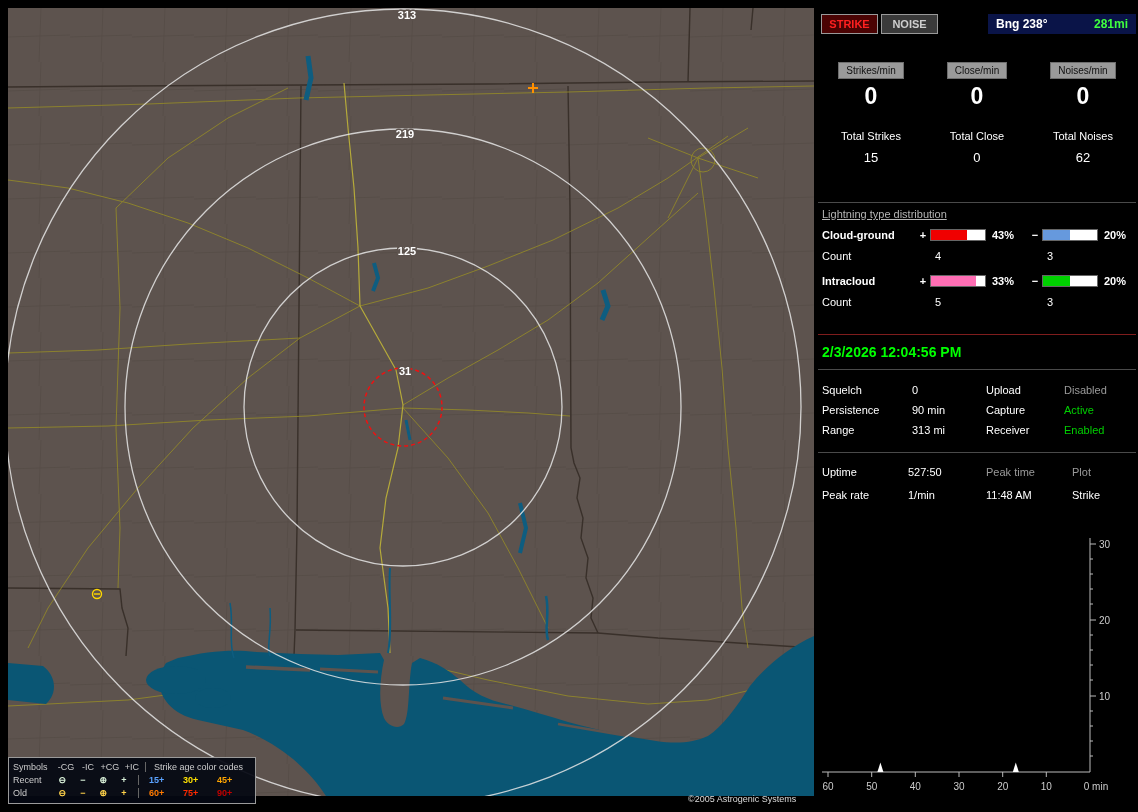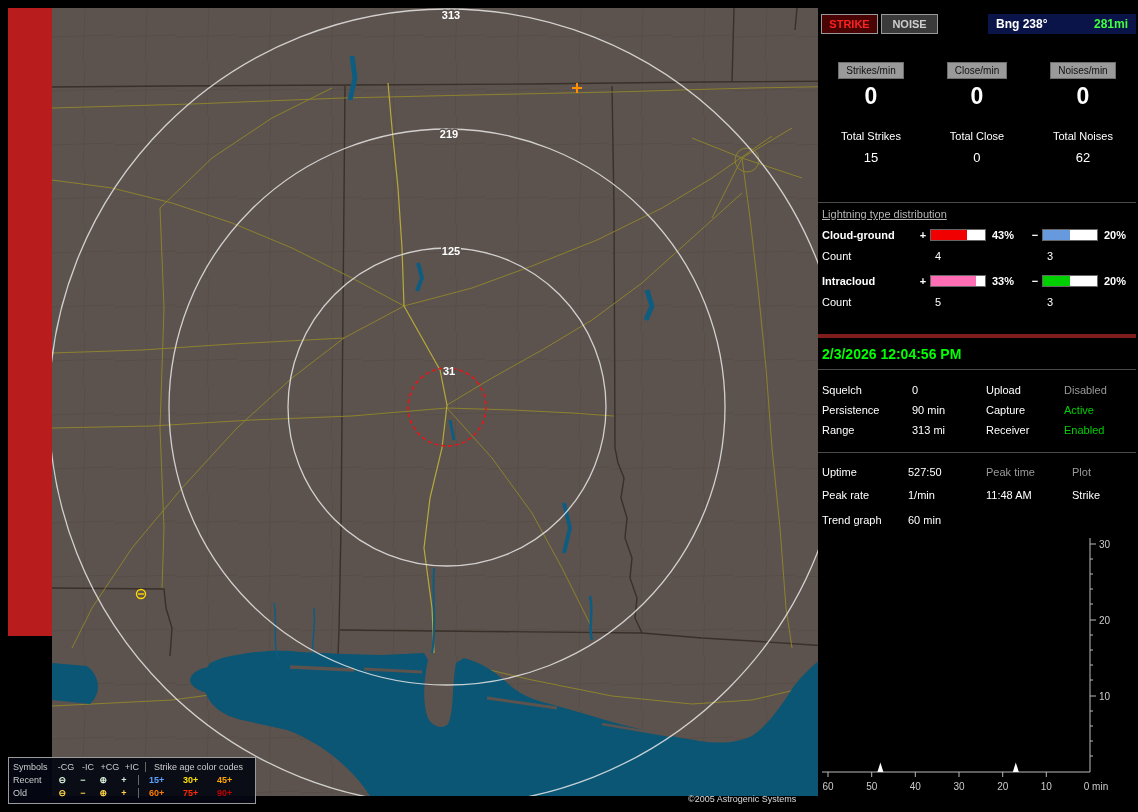--- a/index.html
+++ b/index.html
@@ -1,19 +1,19 @@
 <!DOCTYPE html>
 <html><head>
 <meta charset="utf-8">
 <style>
   html,body{margin:0;padding:0;background:#000;}
   body{width:1138px;height:812px;position:relative;overflow:hidden;
        font-family:"Liberation Sans",sans-serif;color:#fff;}
   
-  #map{position:absolute;left:8px;top:8px;width:806px;height:628px;background:#b91c1c;padding-left:44px;}
+  #map{position:absolute;left:8px;top:8px;width:806px;height:628px;background:#0369a1;}
   #map svg{display:block;}
   
   #legend{position:absolute;left:8px;top:757px;width:248px;height:47px;
           background:rgba(4,8,18,.93);border:1px solid #9a9a9a;font-size:9px;color:#ccc;
           box-sizing:border-box;padding:2px 4px;}
   .lg-head,.lg-row{display:flex;align-items:center;height:13px;}
   .lg-name{width:42px;}
   .lg-c{width:22px;text-align:center;}
   .lg-age-h{flex:1;text-align:center;border-left:1px solid #666;margin-left:2px;}
   .lg-ages{flex:1;display:flex;border-left:1px solid #666;margin-left:4px;padding-left:10px;}
@@ -45,21 +45,21 @@
   .dist-row,.count-row{display:grid;grid-template-columns:94px 14px 58px 40px 14px 58px 40px;
                        align-items:center;}
   .dist-row{margin-top:3px;}
   .count-row{margin:9px 0 13px 0;}
   .dist-name{font-weight:bold;}
   .sign{text-align:center;font-weight:bold;}
   .pct{font-weight:bold;padding-left:4px;}
   .bar{width:54px;height:10px;background:#fff;border:1px solid #666;position:relative;}
   .bar i{position:absolute;left:0;top:0;bottom:0;}
   .cnt{padding-left:5px;}
-  #p-datetime{top:326px;border-top:4px solid #7f1d1d;border-bottom:1px solid #4a4a4a;
+  #p-datetime{top:326px;border-top:1px solid #7f1d1d;border-bottom:1px solid #4a4a4a;
               height:36px;display:flex;align-items:center;padding-left:4px;
               font-size:14px;font-weight:bold;color:#00ff00;}
   #p-settings{top:366px;padding:6px 0 0 4px;display:grid;
               grid-template-columns:90px 74px 78px auto;line-height:20px;}
   #p-stats{top:444px;border-top:1px solid #4a4a4a;padding:8px 0 0 4px;display:grid;
            grid-template-columns:86px 78px 86px auto;line-height:23px;}
   #p-trendlabel{top:506px;padding-left:4px;display:grid;grid-template-columns:86px auto;}
   #p-trend{top:524px;}
   .gray{color:#9a9a9a;}
   .tick-label{fill:#ccc;font:10px "Liberation Sans",sans-serif;}
@@ -319,24 +319,20 @@
     <span>527:50</span>
     <span class="gray">Peak time</span>
     <span class="gray">Plot</span>
 
     <span>Peak rate</span>
     <span>1/min</span>
     <span>11:48 AM</span>
     <span>Strike</span>
   </div>
 
-  <div id="p-trendlabel">
-    <span>Trend graph</span>
-    <span>60 min</span>
-  </div>
 
   <div id="p-trend">
     <svg width="300" height="270" viewBox="0 0 300 270">
       <g stroke="#bbb" stroke-width="1">
         <line x1="272" y1="6" x2="272" y2="240"></line>
         <line x1="4" y1="240" x2="272" y2="240"></line>
 
         <line x1="272" y1="12" x2="278" y2="12"></line>
         <line x1="272" y1="88" x2="278" y2="88"></line>
         <line x1="272" y1="164" x2="278" y2="164"></line>

